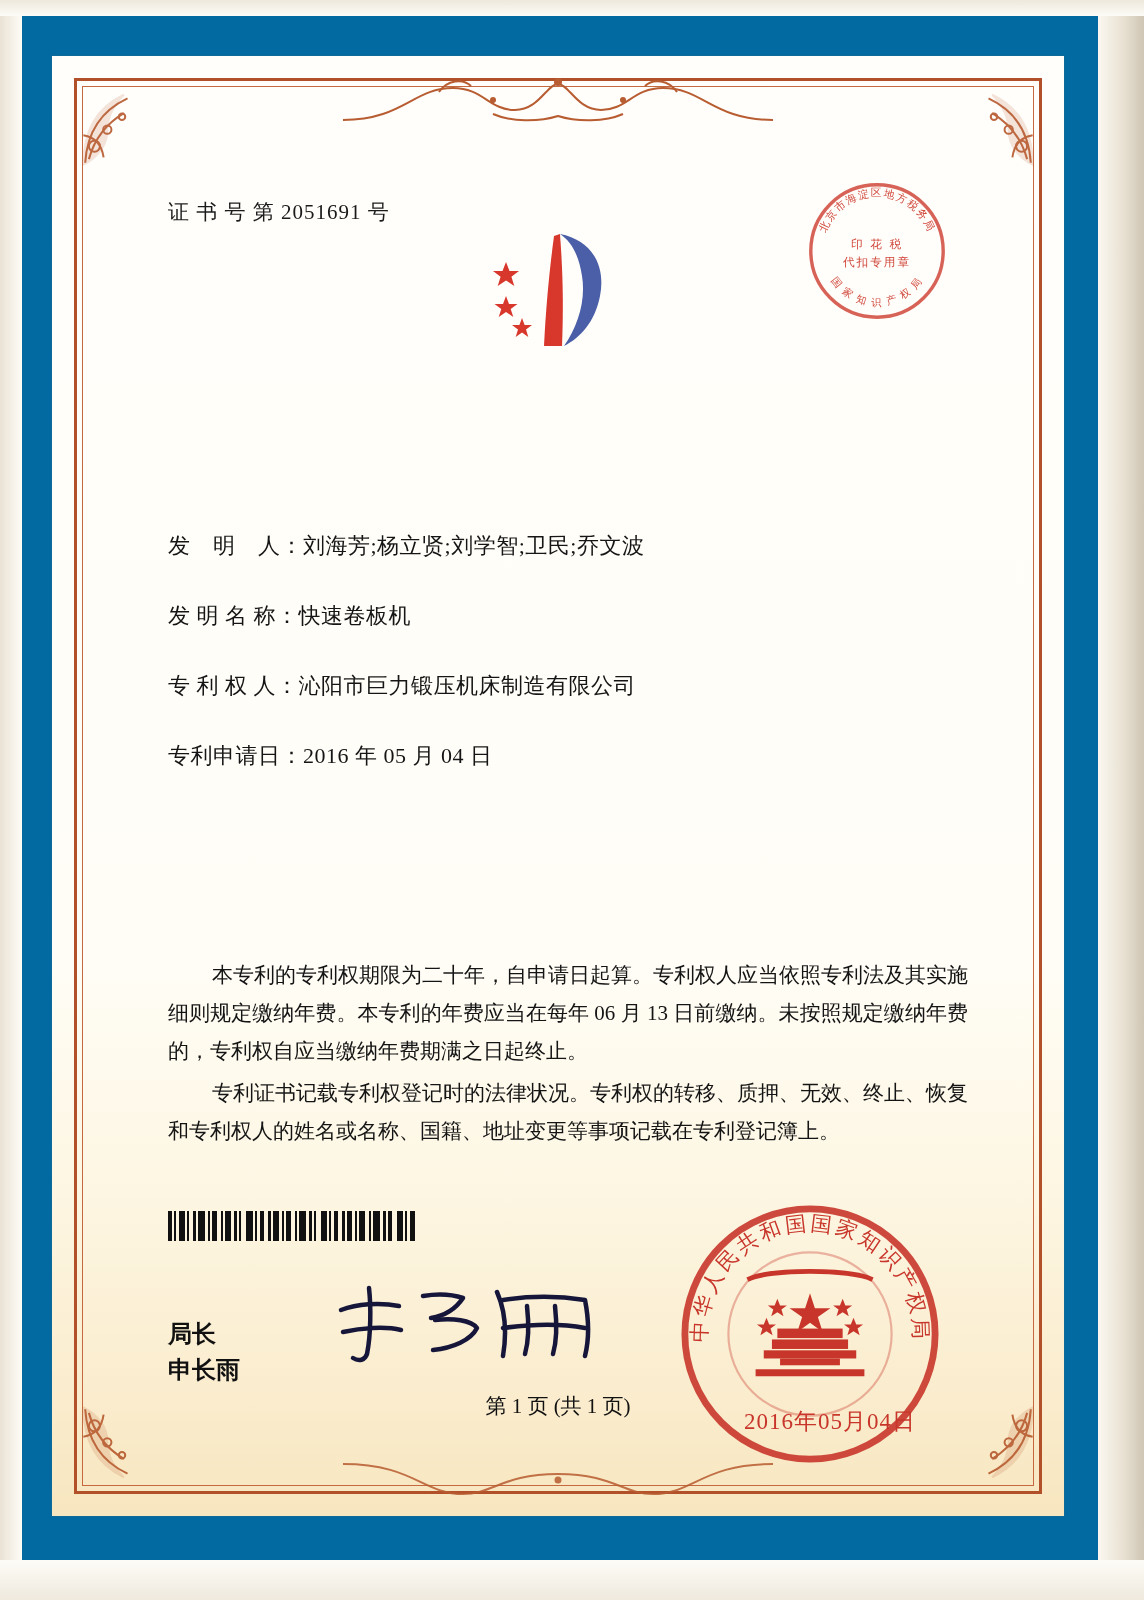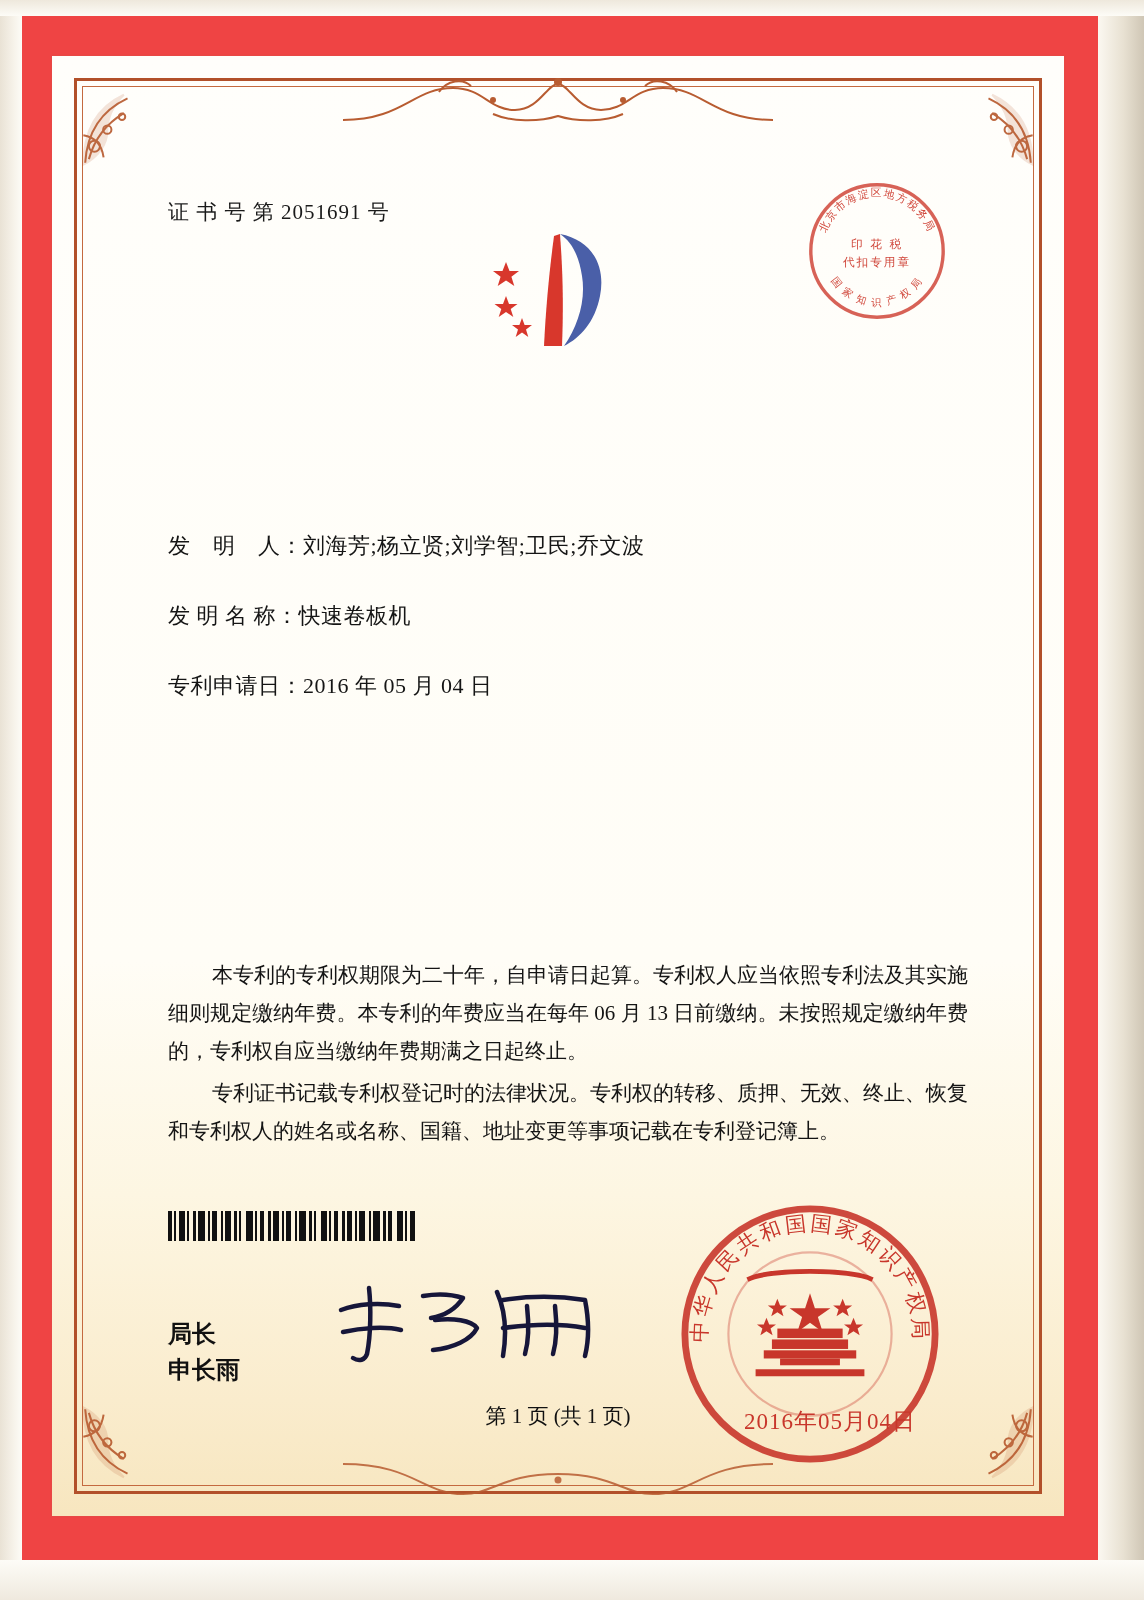--- a/index.html
+++ b/index.html
@@ -10,21 +10,21 @@
   body {
     width: 1144px;
     height: 1600px;
     font-family: "Liberation Serif", serif;
     overflow: hidden;
     position: relative;
   }
   .page {
     position: absolute;
     inset: 0;
-    background: #ef4444;
+    background: #0369a1;
   }
   
   .scan-edge-left {
     position: absolute;
     left: 0; top: 0; bottom: 0;
     width: 22px;
     background: linear-gradient(90deg, #e9e2d5 0%, #f6f2e9 60%, #fdfcf7 100%);
   }
   .scan-edge-right {
     position: absolute;
@@ -241,21 +241,21 @@
     right: 54px;
     top: 62px;
     width: 146px;
     height: 146px;
   }
   .seal-small svg { width: 100%; height: 100%; display: block; }
 
   .footer-page {
     position: absolute;
     left: 0; right: 0;
-    bottom: 26px;
+    bottom: 36px;
     text-align: center;
     font-size: 21px;
     color: #111;
   }
 </style>
 </head>
 <body>
 
 <div class="page">
   <div class="scan-edge-left"></div>
@@ -346,20 +346,23 @@
         </svg>
       </div>
 
 
       <div class="fields">
         <div class="field">
           <span class="lbl">发　明　人：</span><span class="val">刘海芳;杨立贤;刘学智;卫民;乔文波</span>
         </div>
         <div class="field">
           <span class="lbl">发 明 名 称：</span><span class="val">快速卷板机</span>
+        </div>
+        <div class="field">
+          <span class="lbl">专 利 权 人：</span><span class="val">沁阳市巨力锻压机床制造有限公司</span>
         </div>
         <div class="field">
           <span class="lbl">专利申请日：</span><span class="val">2016 年 05 月 04 日</span>
         </div>
       </div>
 
       <div class="body-text">
         <p>本专利的专利权期限为二十年，自申请日起算。专利权人应当依照专利法及其实施细则规定缴纳年费。本专利的年费应当在每年 06 月 13 日前缴纳。未按照规定缴纳年费的，专利权自应当缴纳年费期满之日起终止。</p>
         <p>专利证书记载专利权登记时的法律状况。专利权的转移、质押、无效、终止、恢复和专利权人的姓名或名称、国籍、地址变更等事项记载在专利登记簿上。</p>
       </div>

